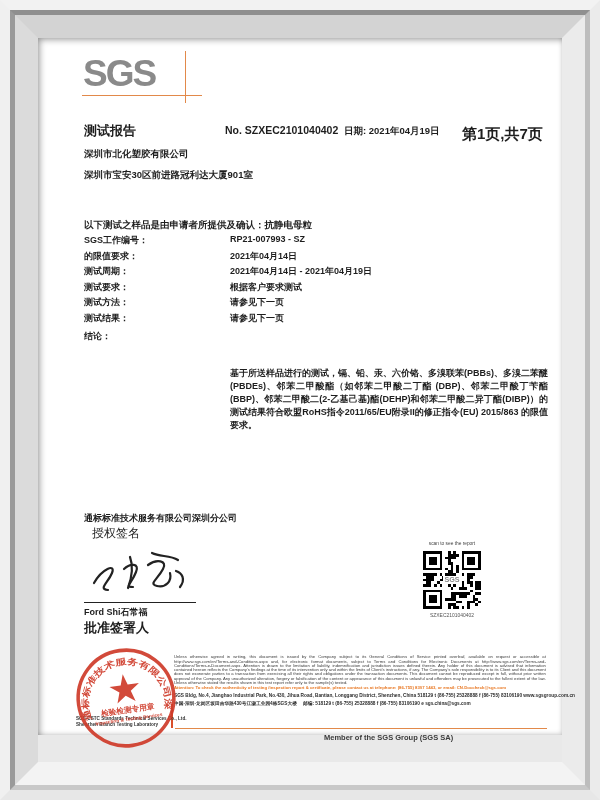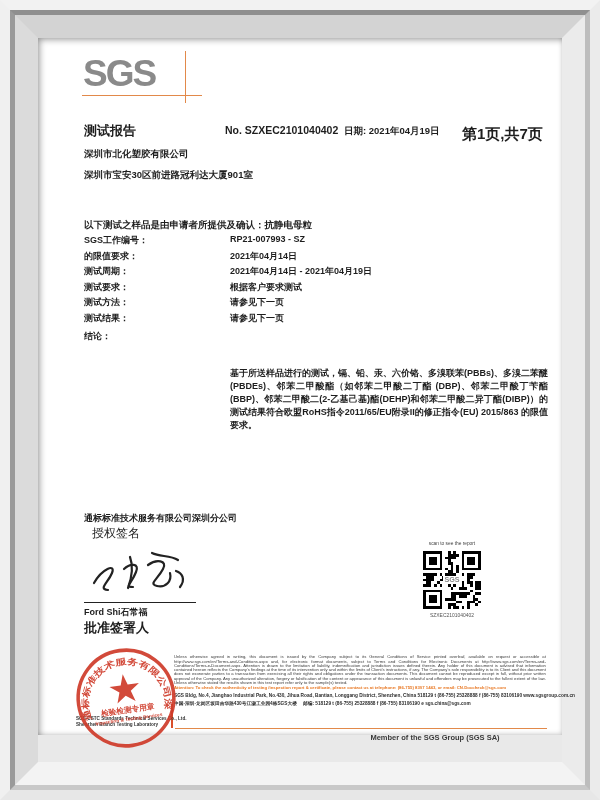--- a/index.html
+++ b/index.html
@@ -61,21 +61,21 @@
   .qr-svg{width:58px;height:58px;margin-top:1px;}
   .qr-code{font-size:8px;transform:scale(.62);transform-origin:center top;color:#555;width:120px;margin-left:-24px;}
   
   .footer-block{left:136px;top:617px;width:676px;transform:scale(.55);
     transform-origin:left top;color:#3a3a3a;}
   .legal{font-size:7.6px;line-height:7.8px;text-align:justify;}
   .attention{font-size:7.8px;line-height:8px;font-weight:bold;color:#e87722;margin-top:1px;}
   .addr{font-size:8.6px;line-height:15px;font-weight:bold;color:#2d2d2d;margin-top:2px;white-space:nowrap;}
   .addr-cn{font-size:8.6px;line-height:13px;font-weight:bold;color:#2d2d2d;white-space:nowrap;}
   .footer-rule{left:137px;top:690px;width:372px;height:1px;background:#e2894a;}
-  .member-line{left:286px;top:695px;width:222px;text-align:center;font-size:7.5px;
+  .member-line{left:286px;top:695px;width:222px;text-align:left;font-size:7.5px;
     font-weight:bold;color:#3a3a3a;}
   .addr-tick{left:133px;top:666px;width:1.5px;height:24px;background:#d94f2b;}
   
   .under-stamp{left:38px;top:678px;width:240px;transform:scale(.58);
     transform-origin:left top;font-size:8px;line-height:10px;color:#333;font-weight:bold;}
   
   .stamp{left:36px;top:608px;width:104px;height:104px;opacity:.92;
     transform:rotate(-8deg);}
 </style>
 </head>

